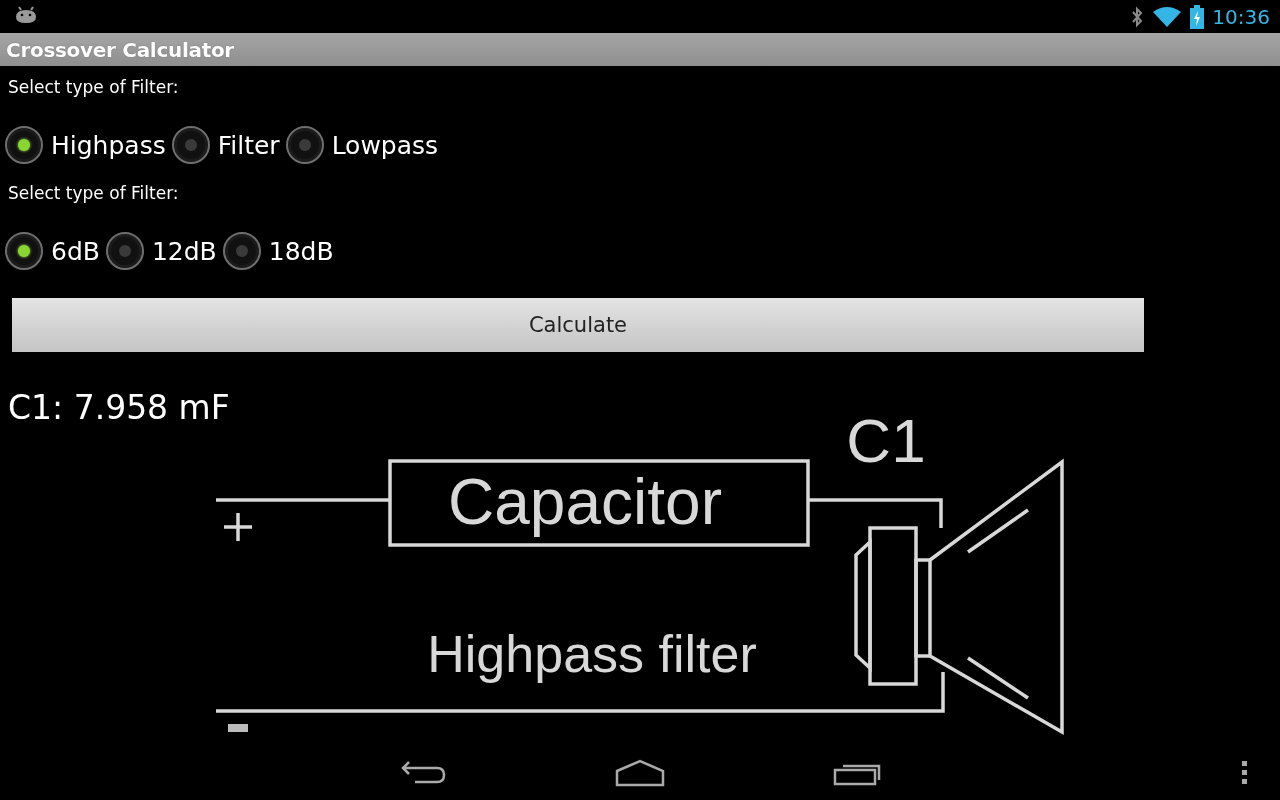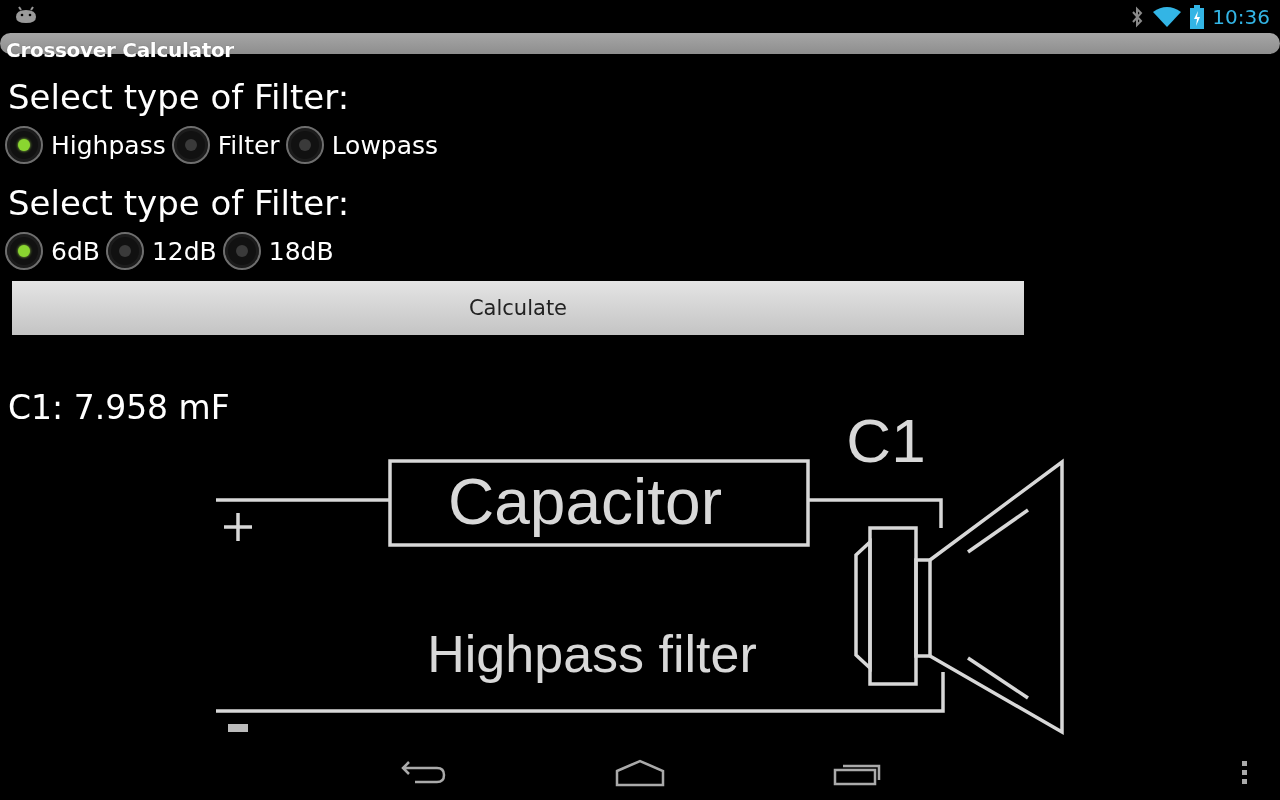--- a/index.html
+++ b/index.html
@@ -1,29 +1,29 @@
 <!DOCTYPE html>
 <html><head>
 <meta charset="utf-8">
 <style>
   html, body { margin:0; padding:0; background:#000; }
   body { width:1280px; height:800px; position:relative; overflow:hidden; font-family:"DejaVu Sans", sans-serif; color:#fff; }
   .statusbar { position:absolute; left:2px; top:0; width:1280px; height:33px; background:#000; }
   .android-icon { position:absolute; left:12px; top:6px; width:24px; height:18px; }
   .status-right { position:absolute; right:12px; top:4px; height:26px; display:flex; align-items:center; gap:8px; }
   .clock { color:#33b5e5; font-size:20px; font-family:"DejaVu Sans", sans-serif; }
-  .titlebar { position:absolute; left:0; top:33px; width:1280px; height:21px; background:linear-gradient(#a6a6a6,#8e8e8e);border-radius:16px; }
+  .titlebar { position:absolute; left:0; top:33px; width:1280px; height:33px; background:linear-gradient(#a6a6a6,#8e8e8e); }
   .titlebar .title { position:absolute; left:6px; top:5px; font-size:20px; font-weight:bold; color:#fff; letter-spacing:-0.3px; text-shadow:0 0 1px #555; }
-  .label { position:absolute; left:8px; font-size:34px; color:#fff; }
+  .label { position:absolute; left:8px; font-size:17px; color:#fff; }
   .radio-row { position:absolute; left:5px; display:flex; align-items:center; height:44px; }
   .radio { width:38px; height:38px; border-radius:50%; border:2px solid #6e6e6e; box-sizing:border-box; background:#111; display:flex; align-items:center; justify-content:center; box-shadow: inset 0 0 0 3px #1b1b1b; }
   .radio .dot { width:12px; height:12px; border-radius:50%; background:#3a3a3a; }
   .radio.checked .dot { background:#8ad630; box-shadow:0 0 3px #a2e24a; }
   .radio-label { font-size:25px; color:#fff; margin-left:8px; margin-right:6px; }
-  .calc-btn { position:absolute; left:12px; top:281px; width:1012px; height:54px; background:linear-gradient(#e4e4e4,#c4c4c4); border:none; font-family:"DejaVu Sans", sans-serif; font-size:21px; color:#222; padding:0; }
+  .calc-btn { position:absolute; left:12px; top:298px; width:1132px; height:54px; background:linear-gradient(#e4e4e4,#c4c4c4); border:none; font-family:"DejaVu Sans", sans-serif; font-size:21px; color:#222; padding:0; }
   .result { position:absolute; left:8px; top:356px; font-size:33px; color:#fff;margin-top:32px; }
   .diagram { position:absolute; left:200px; top:400px; width:880px; height:345px; }
   .navbar { position:absolute; left:0; top:745px; width:1280px; height:55px; background:#000; }
   .nav-btn { position:absolute; top:6px; height:44px; width:80px; display:flex; align-items:center; justify-content:center; }
 </style>
 </head>
 <body>
 
 <div class="statusbar">
   <svg class="android-icon" viewBox="0 0 24 18">

